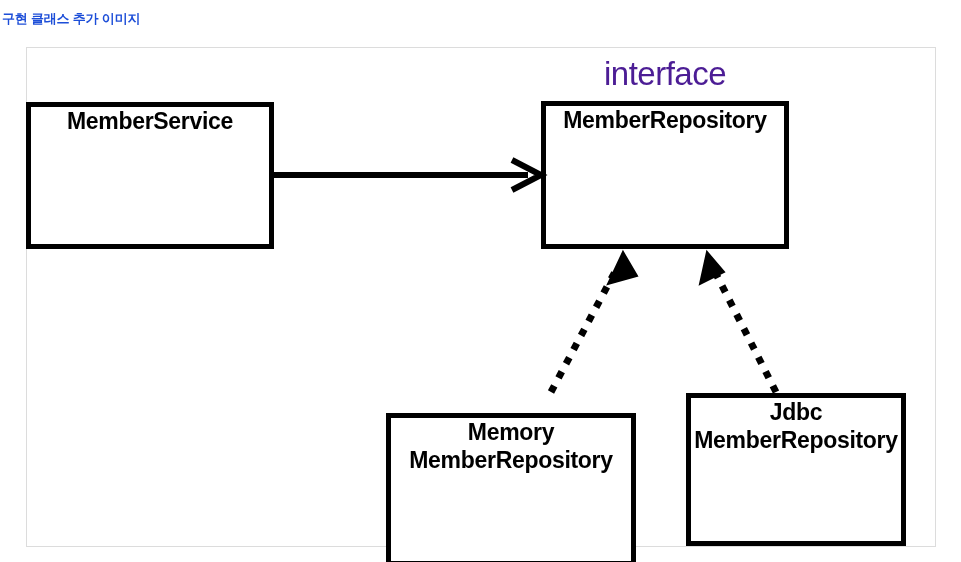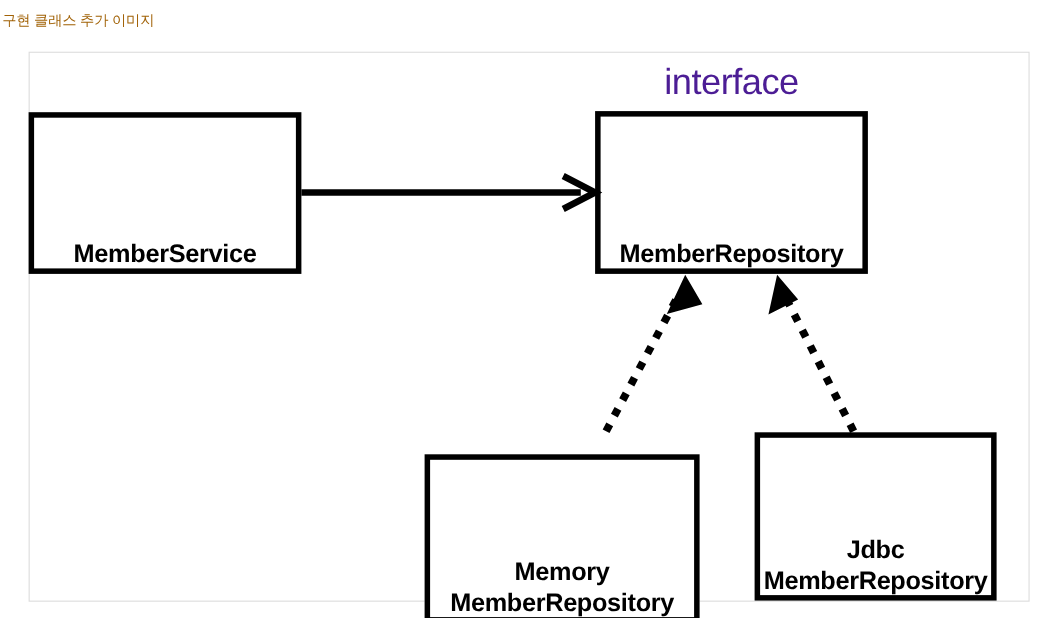--- a/index.html
+++ b/index.html
@@ -13,22 +13,22 @@
     font-family: "Liberation Sans", sans-serif;
     position: relative;
     overflow: hidden;
   }
 
   #page-title {
     position: absolute;
     left: 2px;
     top: 10px;
     font-size: 13px;
-    font-weight: normal;
-    color: #a16207;
+    font-weight: bold;
+    color: #1d4ed8;
     letter-spacing: -0.2px;
     white-space: nowrap;
   }
 
   #diagram-frame {
     position: absolute;
     left: 26px;
     top: 47px;
     width: 910px;
     height: 500px;
@@ -36,21 +36,21 @@
     box-sizing: border-box;
     background: #ffffff;
   }
 
   .uml-box {
     position: absolute;
     border: 5px solid #000000;
     box-sizing: border-box;
     background: #ffffff;
     display: flex;
-    align-items: flex-end;
+    align-items: flex-start;
     justify-content: center;
     text-align: center;
   }
   .uml-box .box-label {
     font-size: 23px;
     font-weight: bold;
     color: #000000;
     line-height: 1.22;
     letter-spacing: -0.3px;
     white-space: pre-line;

